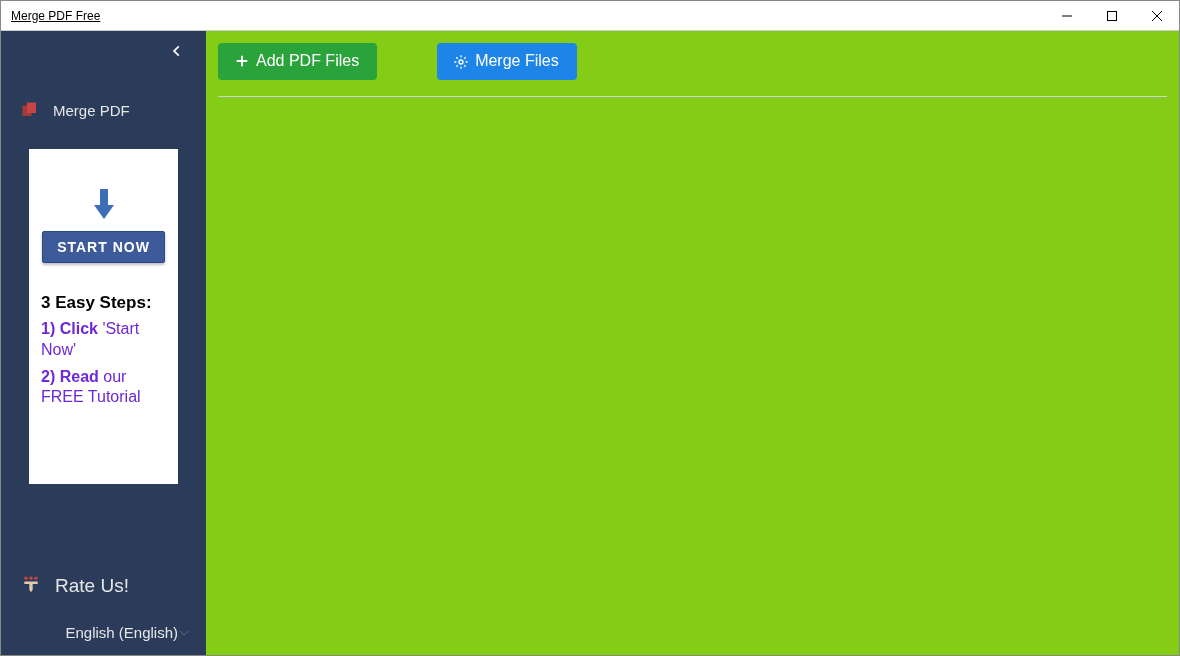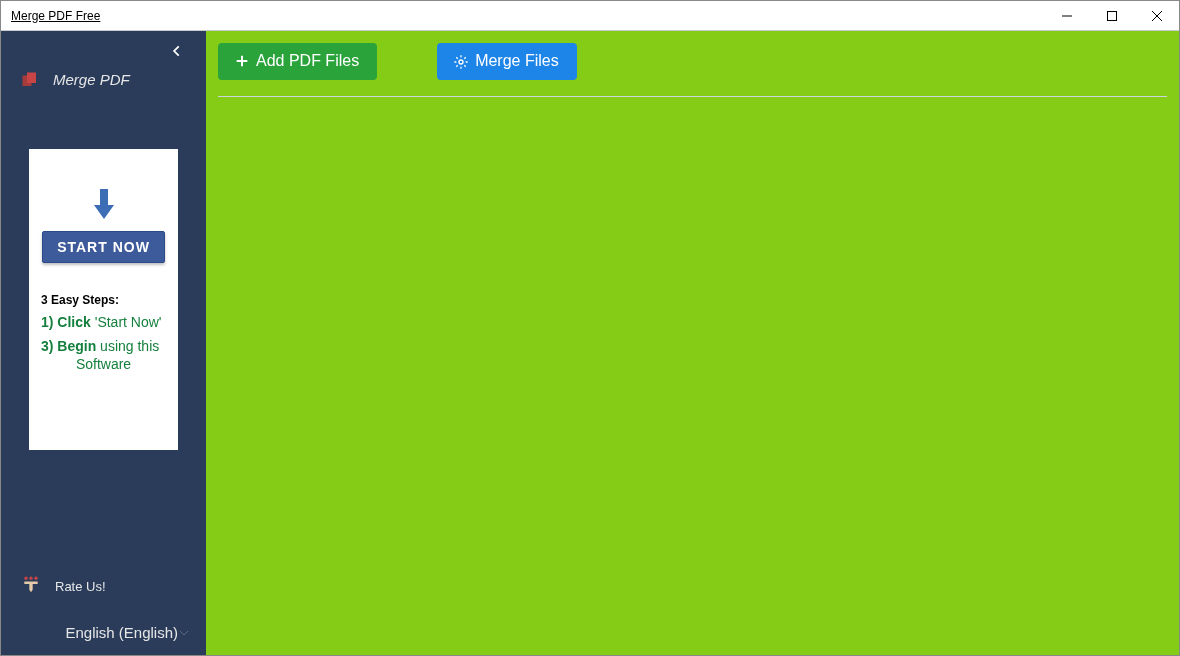--- a/index.html
+++ b/index.html
@@ -54,25 +54,24 @@
       display: flex;
       align-items: center;
       justify-content: flex-end;
       padding-right: 22px;
       cursor: pointer;
     }
     .collapse-btn svg { width: 14px; height: 14px; fill: #fff; }
     .nav-item {
       height: 48px;
       display: flex;
-      align-items: flex-start;
+      align-items: flex-end;
       padding-left: 20px;
       gap: 14px;
       cursor: pointer;
-      font-style: italic;
     }
     .nav-item .icon-slot {
       width: 18px; height: 18px;
       display: flex; align-items: center; justify-content: center;
     }
     .nav-item .label {
       color: #e6e6e6;
       font-size: 15px;
     }
     .promo-card {
@@ -98,43 +97,43 @@
       margin-top: 4px;
       cursor: pointer;
       box-shadow: 0 2px 3px rgba(0,0,0,.25);
     }
     .steps {
       width: 100%;
       margin-top: 30px;
       padding: 0 2px;
     }
     .steps-title {
-      font-size: 12px;
+      font-size: 17px;
       font-weight: bold;
       color: #000;
       margin-bottom: 6px;
     }
     .step-row {
-      font-size: 14px;
-      color: #15803d;
+      font-size: 16px;
+      color: #6d28d9;
       margin-bottom: 6px;
       line-height: 1.3;
     }
     .step-row b { font-weight: bold; }
     .step-center { text-align: center; }
     .rate-us {
       margin-top: auto;
       height: 48px;
       display: flex;
       align-items: center;
       padding-left: 20px;
       gap: 14px;
       cursor: pointer;
     }
-    .rate-us .label { color: #e6e6e6; font-size: 13px; }
+    .rate-us .label { color: #e6e6e6; font-size: 19px; }
     .lang-select {
       height: 45px;
       display: flex;
       align-items: center;
       padding: 0 16px;
       color: #e6e6e6;
       font-size: 15px;
       cursor: pointer;
       justify-content: flex-end;
     }
@@ -214,22 +213,21 @@
             <path d="M2 18 L22 18 L12 32 Z" fill="#3d6db5"></path>
           </svg>
       </span>
       <button class="start-now-btn">START NOW</button>
       <div class="steps">
         <div class="steps-title">3 Easy Steps:</div>
         <div class="step-row">
           <b><span>1)</span> <span>Click</span></b><span> 'Start Now'</span>
         </div>
         <div class="step-row">
-          <b><span>3)</span> <span>Begin</span></b><span> using this</span>
-          <div class="step-center">Software</div>
+          <b><span>2)</span> <span>Read</span></b><span> our FREE Tutorial</span>
         </div>
       </div>
     </div>
 
     <div class="rate-us">
       <span class="icon-slot">
         <svg width="20" height="20" viewBox="0 0 24 24">
             <circle cx="6" cy="5" r="2" fill="#c94545"></circle>
             <circle cx="12" cy="5" r="2" fill="#c94545"></circle>
             <circle cx="18" cy="5" r="2" fill="#c94545"></circle>

